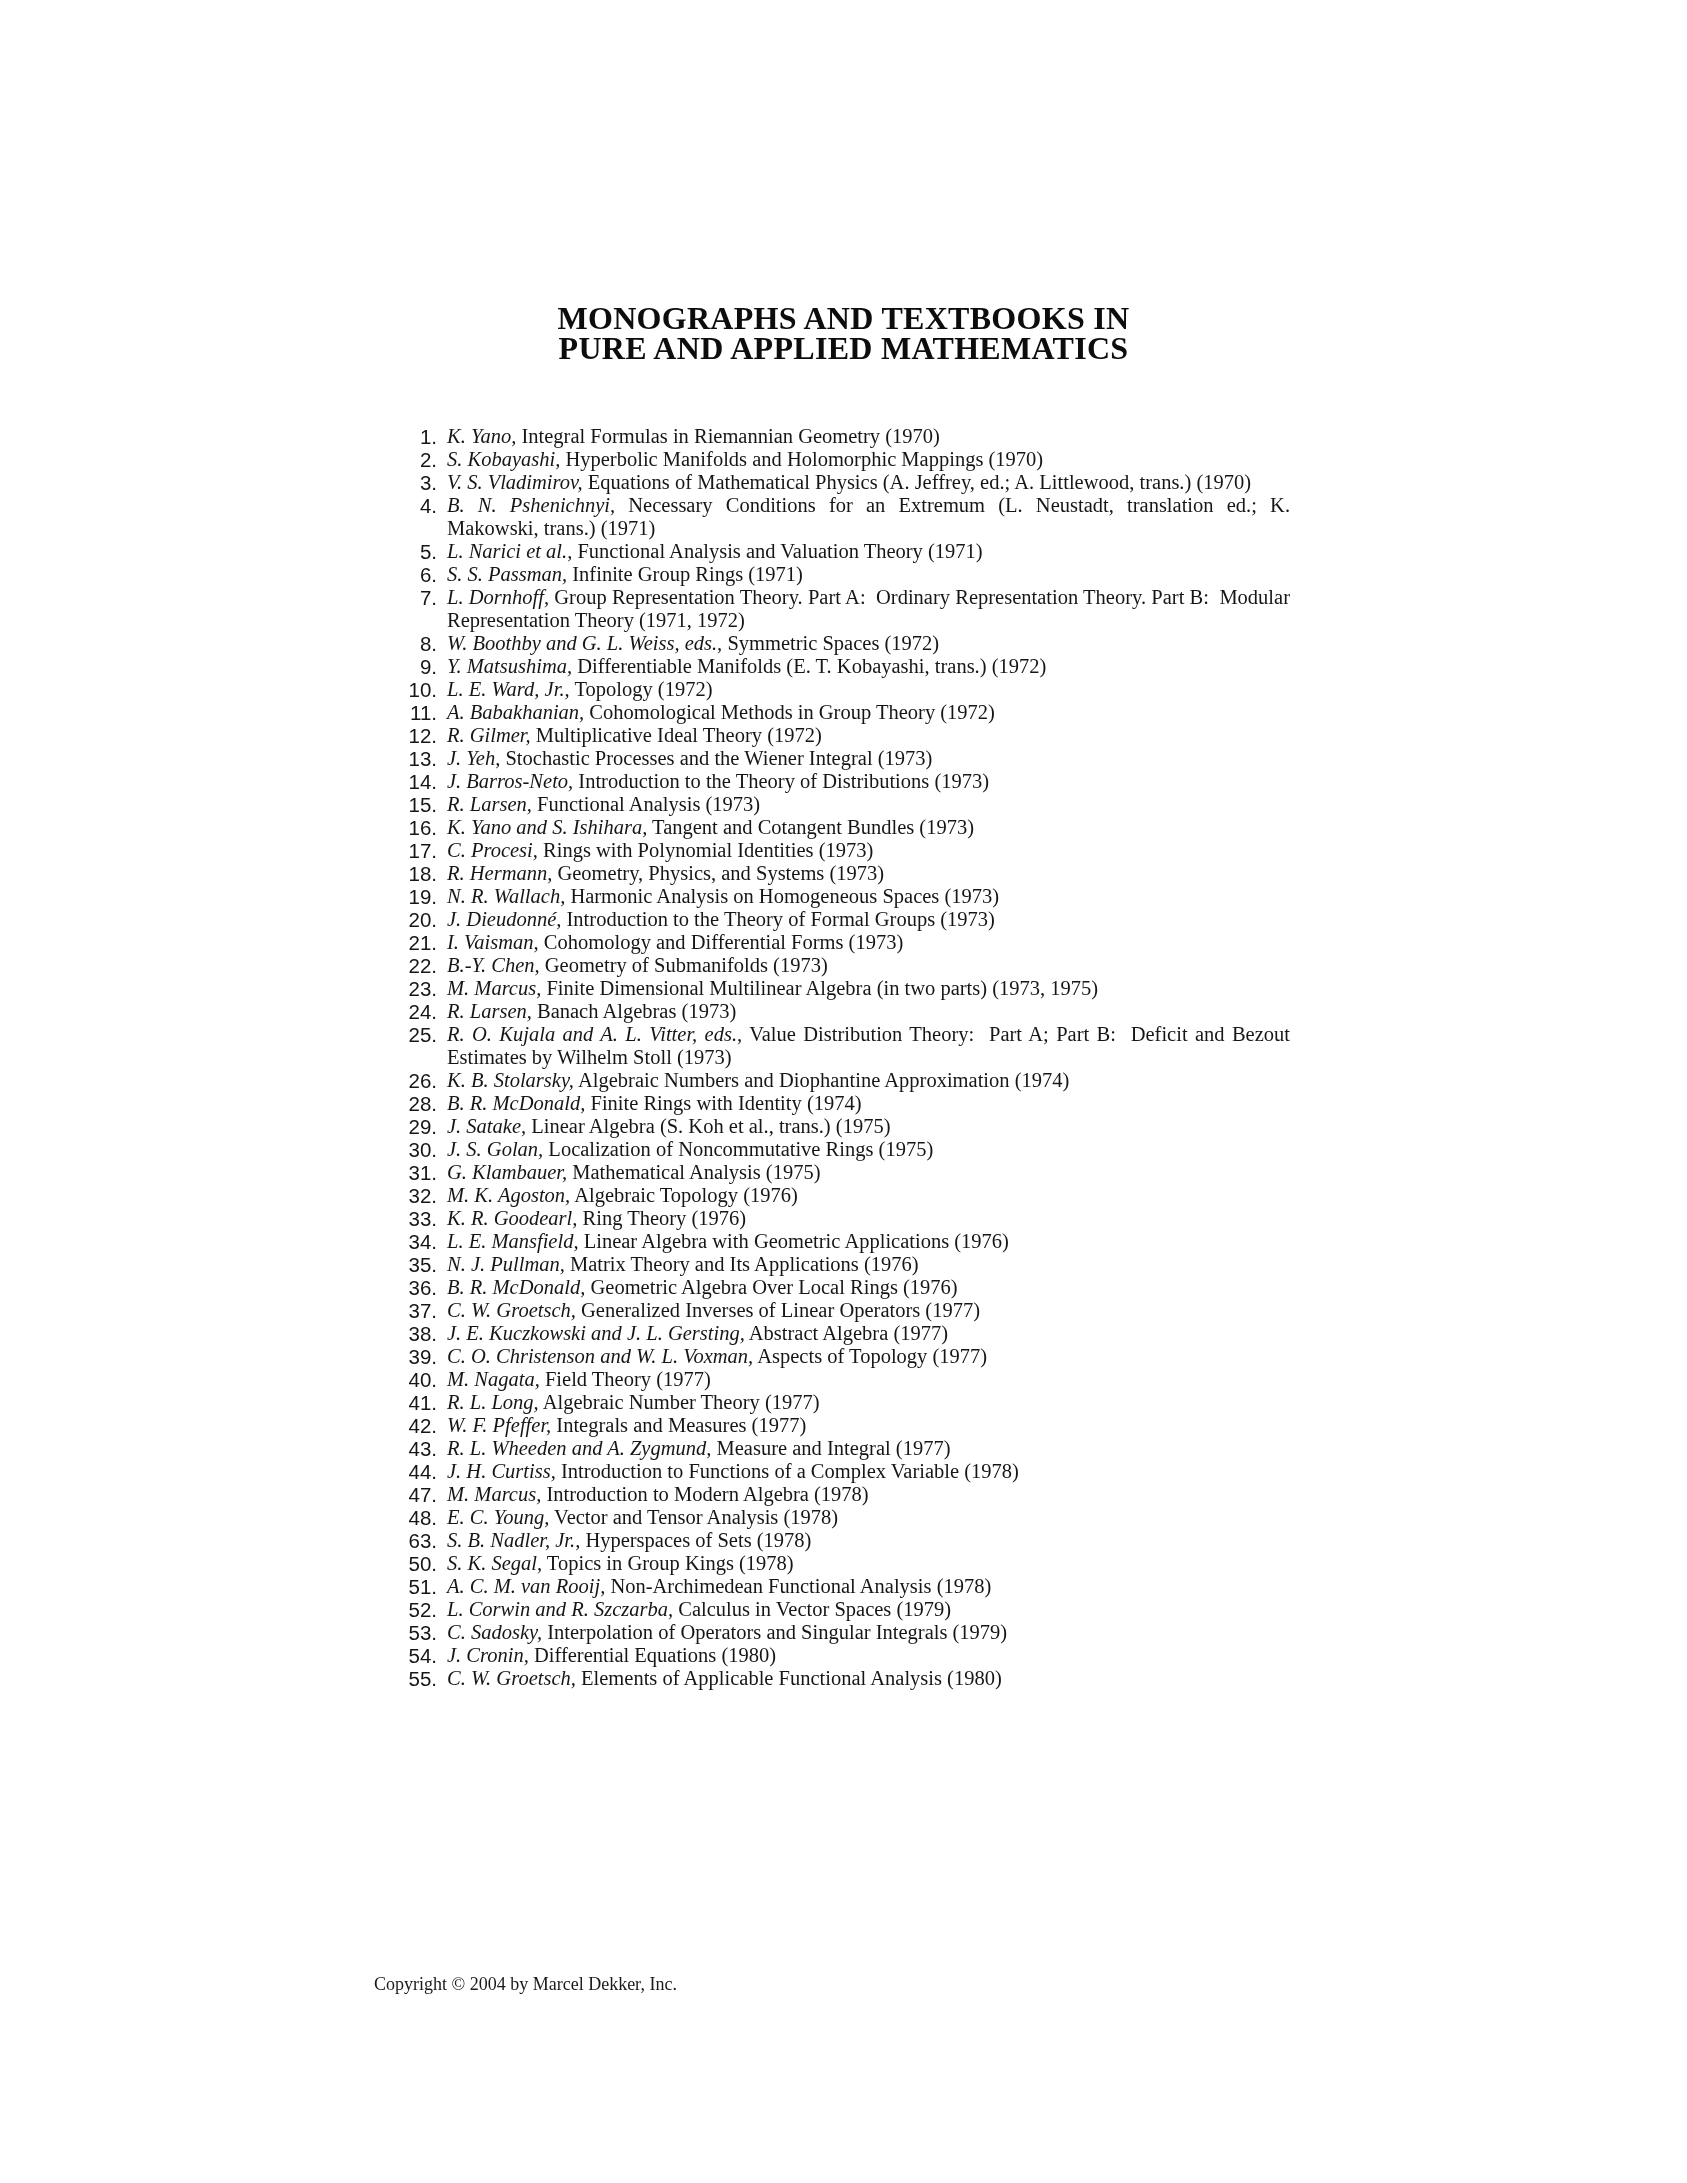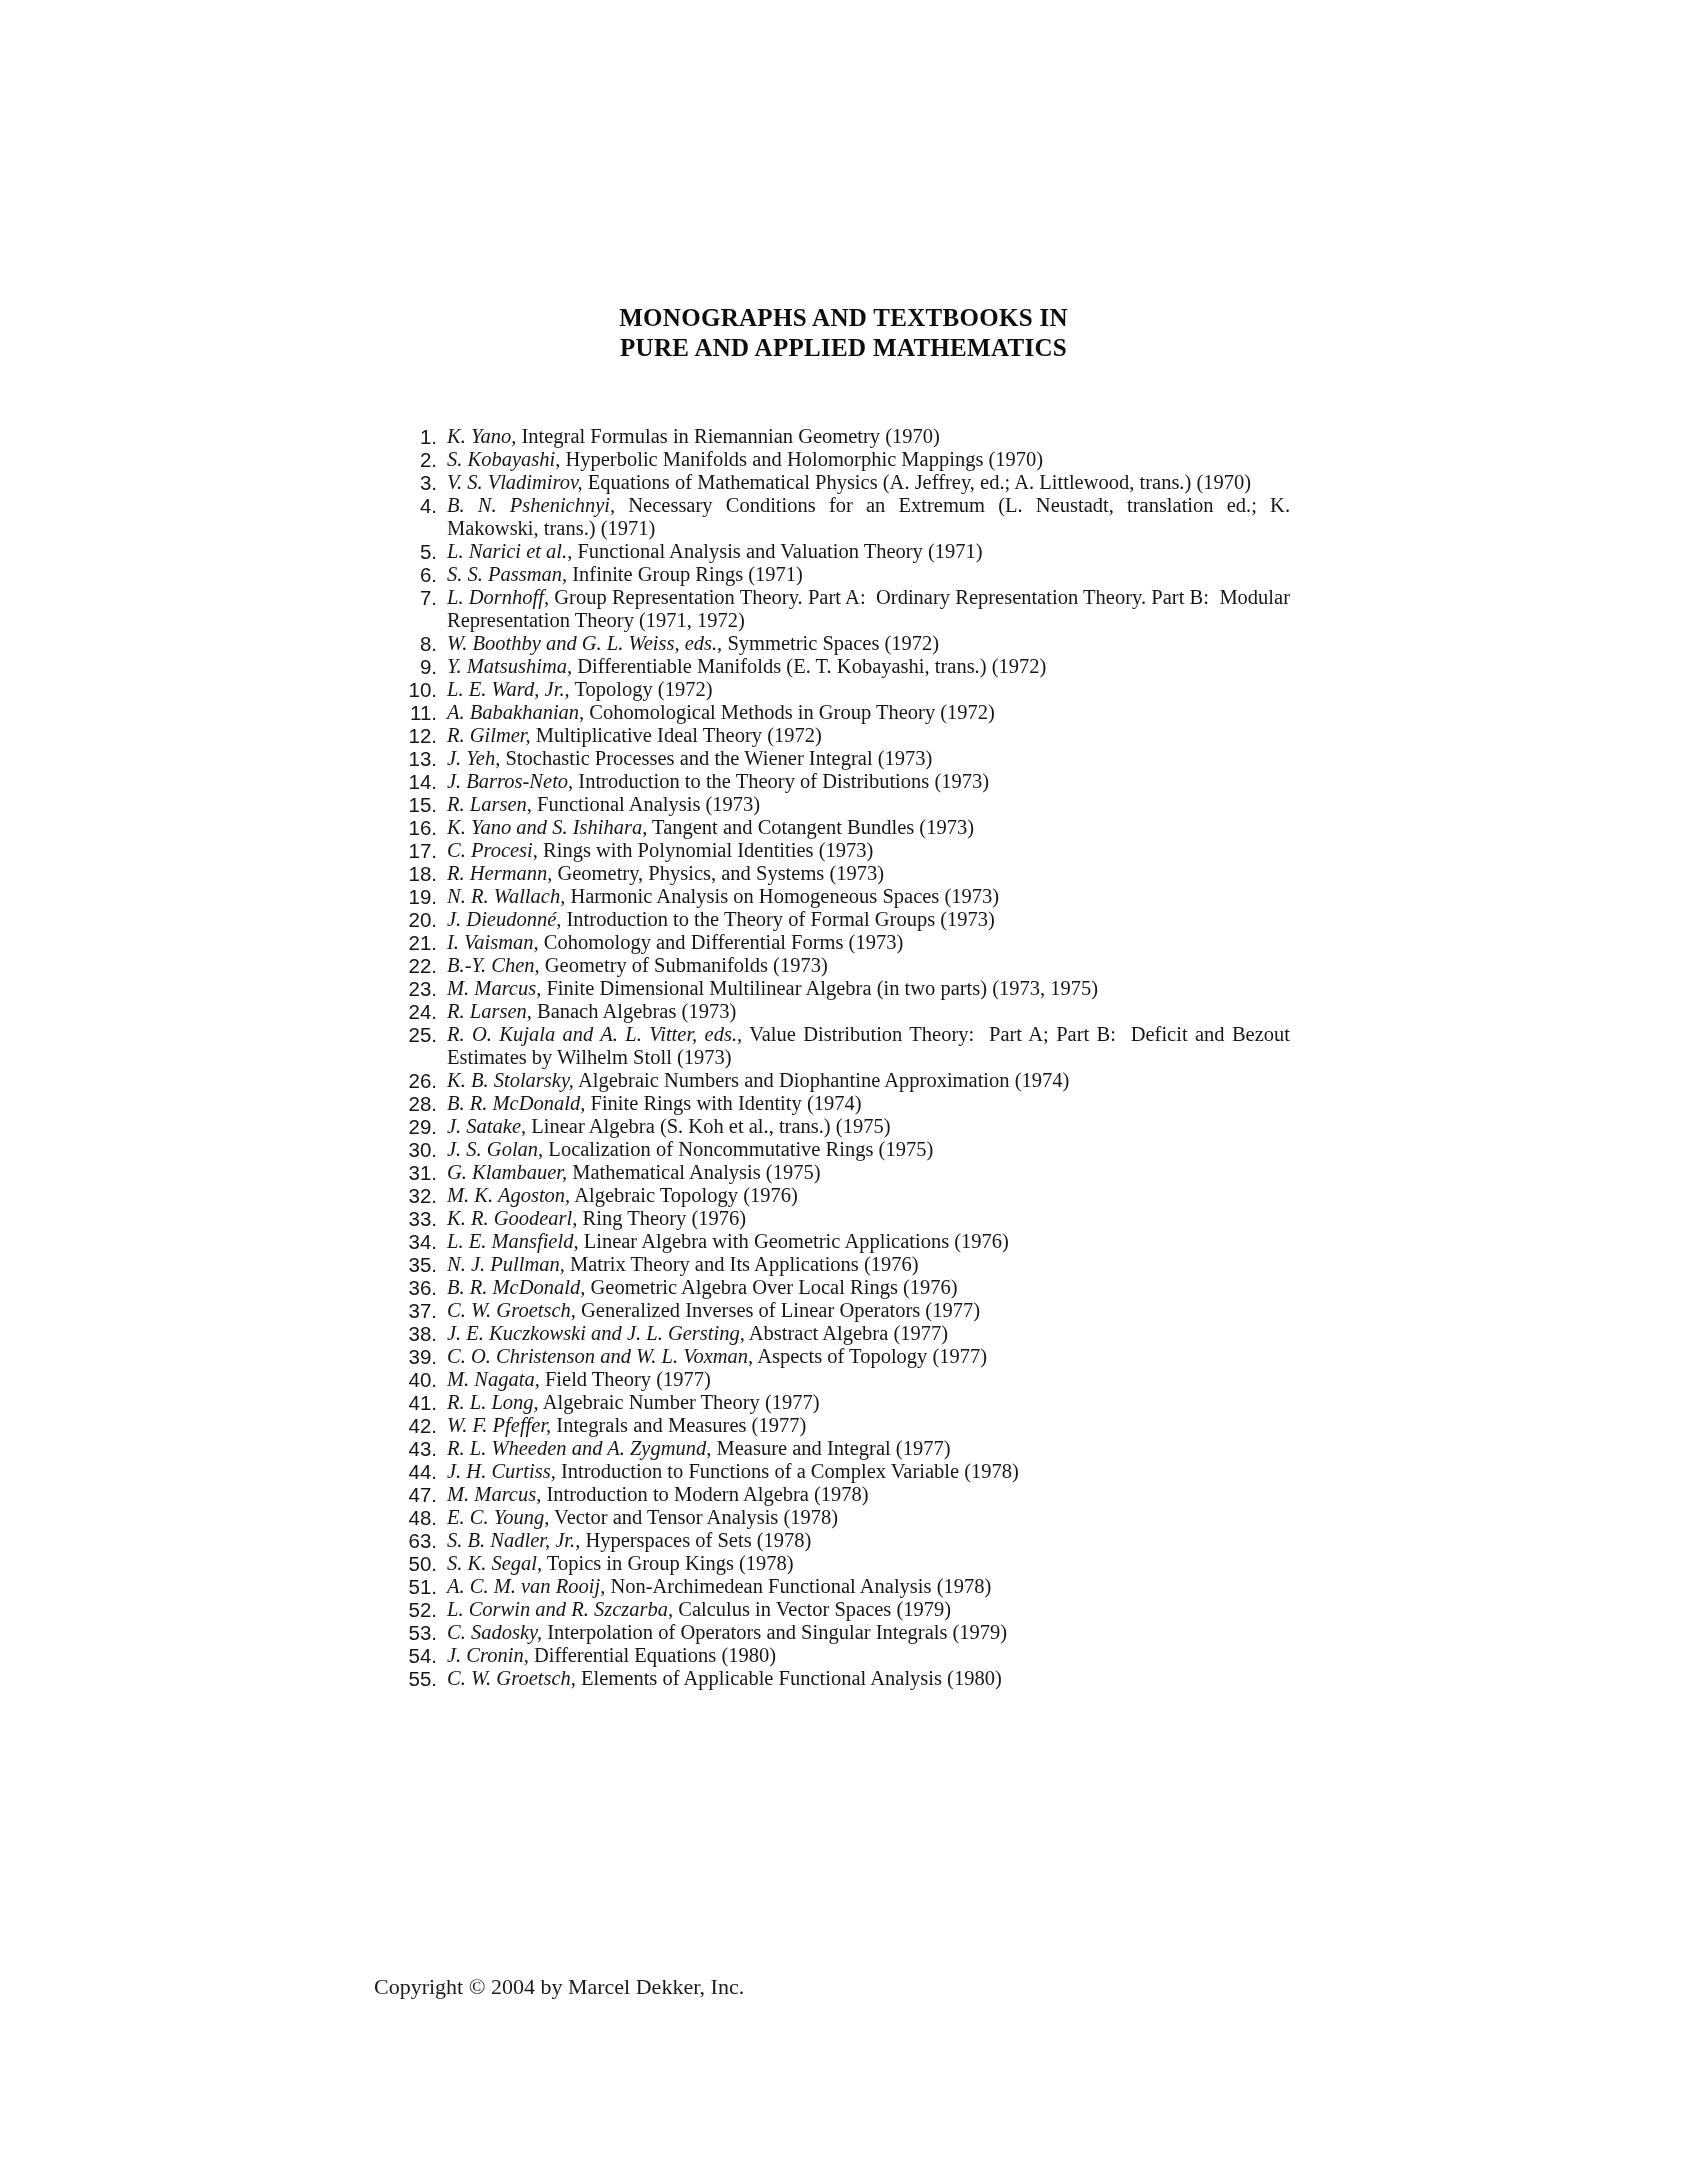--- a/index.html
+++ b/index.html
@@ -17,21 +17,21 @@
     overflow: hidden;
   }
   .series-title {
     position: absolute;
     top: 303px;
     left: 0;
     width: 1687px;
     text-align: center;
     font-family: "Liberation Serif", serif;
     font-weight: bold;
-    font-size: 25px;
+    font-size: 32px;
     line-height: 30px;
     letter-spacing: 0.3px;
     color: #0d0d0d;
   }
   .book-list {
     position: absolute;
     top: 425px;
     left: 400px;
     width: 890px;
     margin: 0;
@@ -56,21 +56,21 @@
     font-family: Liberation Serif, serif;
   }
   .item-author {
     font-style: italic;
   }
   .copyright {
     position: absolute;
     left: 374px;
     top: 1974px;
     font-family: "Liberation Serif", serif;
-    font-size: 22px;
+    font-size: 18px;
     color: #1a1a1a;
   }
 </style>
 </head>
 <body>
 
 <div class="page">
 
   <div class="series-title">
     <div>MONOGRAPHS AND TEXTBOOKS IN</div>

